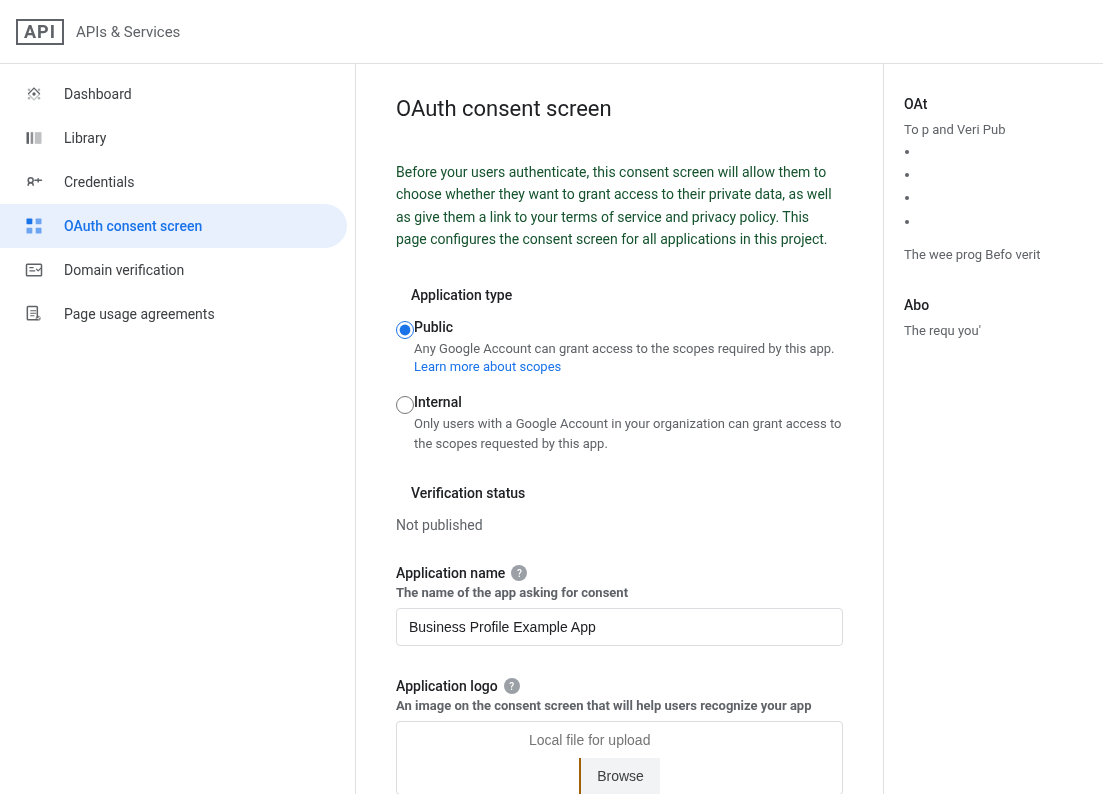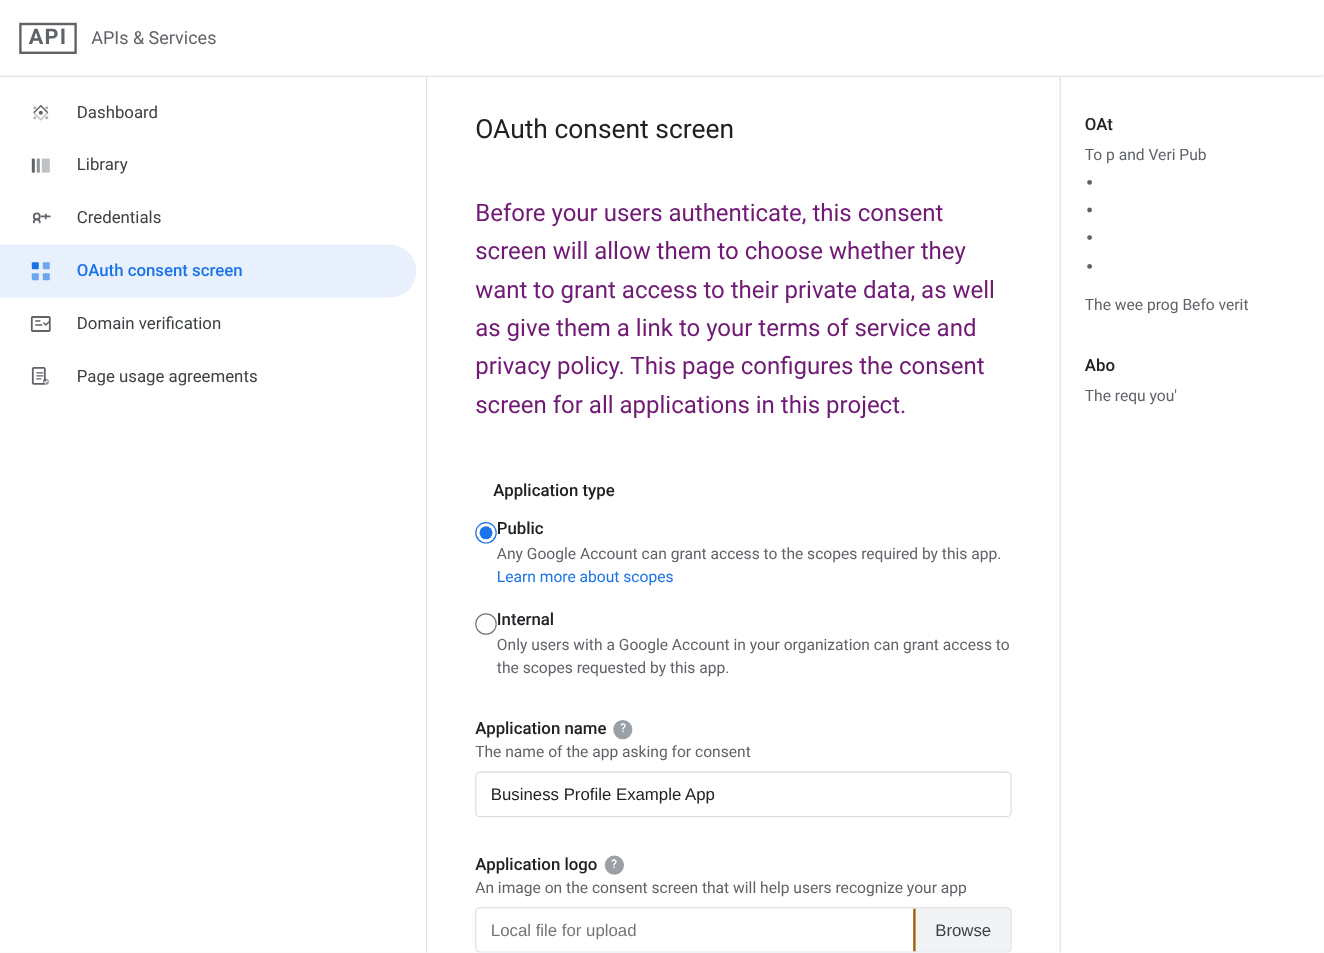--- a/index.html
+++ b/index.html
@@ -101,24 +101,24 @@
     }
     
     .page-title {
       font-size: 22px;
       font-weight: 400;
       color: #202124;
       margin-bottom: 40px;
     }
     
     .description-text {
-      font-size: 20px;
-      color: #701a75;
+      font-size: 14px;
+      color: #14532d;
       line-height: 1.6;
-      margin-bottom: 48px;
+      margin-bottom: 36px;
       max-width: 600px;
     }
     
     .section-title {
       font-size: 14px;
       font-weight: 500;
       color: #202124;
       margin-bottom: 16px;
       margin-left: 15px;
     }
@@ -192,20 +192,21 @@
       display: flex;
       align-items: center;
       justify-content: center;
       cursor: pointer;
       flex-shrink: 0;
     }
     .field-hint {
       font-size: 13px;
       color: #5f6368;
       margin-bottom: 8px;
+      font-weight: bold;
     }
     .text-input {
       width: 100%;
       padding: 10px 12px;
       border: 1px solid #dadce0;
       border-radius: 4px;
       font-size: 14px;
       color: #202124;
       background: #fff;
       outline: none;
@@ -213,20 +214,21 @@
     }
     
     
     .file-upload-row {
       display: flex;
       align-items: center;
       border: 1px solid #dadce0;
       border-radius: 4px;
       overflow: hidden;
       max-width: 600px;
+      flex-direction: column;
     }
     .file-upload-input {
       flex: 1;
       padding: 10px 12px;
       font-size: 14px;
       color: #9aa0a6;
       border: none;
       outline: none;
       background: #fff;
     }
@@ -386,20 +388,24 @@
 
         <div class="radio-option">
           <input type="radio" name="app-type" class="radio-input" style="">
           <div class="radio-content">
             <span class="radio-label">Internal</span>
             <span class="radio-description">Only users with a Google Account in your organization can grant access to the scopes requested by this app.</span>
           </div>
         </div>
       </div>
 
+      <div class="verification-section">
+        <div class="section-title">Verification status</div>
+        <div class="verification-value">Not published</div>
+      </div>
 
       <div class="form-field">
         <div class="field-label">
           <span>Application name</span>
           <span class="help-icon">?</span>
         </div>
         <div class="field-hint">The name of the app asking for consent</div>
         <input type="text" class="text-input" value="Business Profile Example App" style="">
       </div>
 

